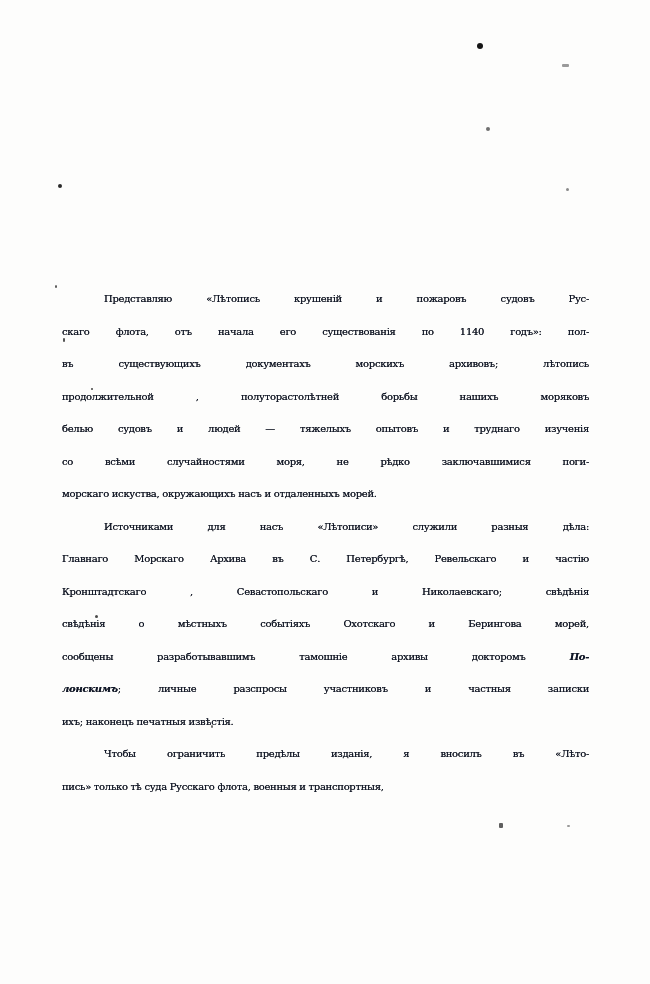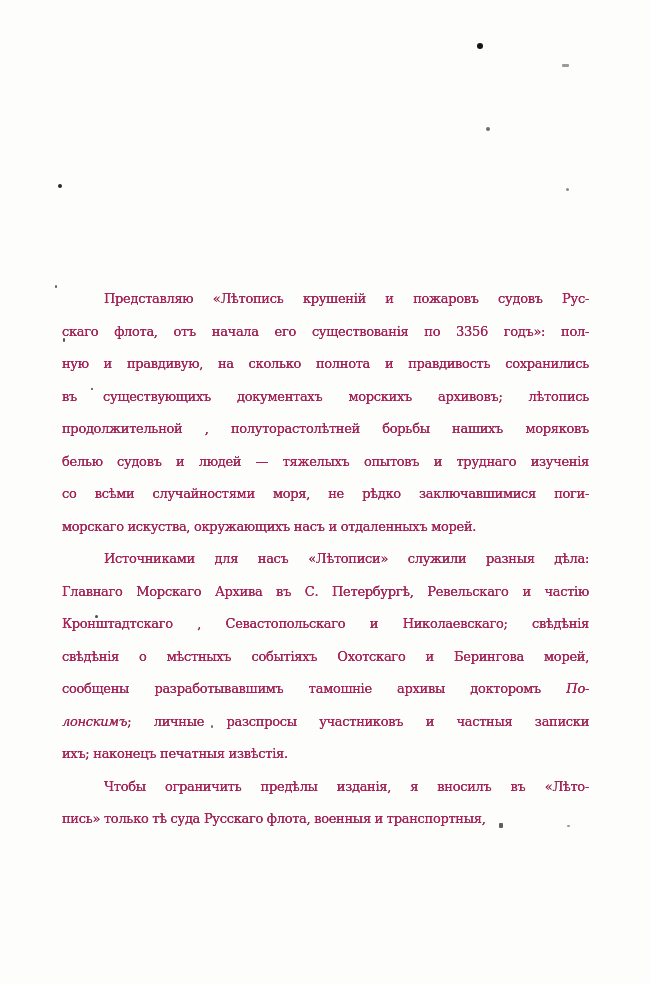--- a/index.html
+++ b/index.html
@@ -20,43 +20,43 @@
     top: 0;
     width: 650px;
     height: 984px;
     background: #fdfdfc;
   }
   .text-block {
     position: absolute;
     left: 62px;
     top: 283px;
     width: 527px;
-    color: #be185d;
-    font-size: 13px;
+    color: #0f172a;
+    font-size: 10px;
     line-height: 32.5px;
     letter-spacing: -0.3px;
     text-shadow: 0 0 0.6px rgba(25,23,20,0.9);
   }
   section { margin: 0; padding: 0; }
   p.line {
     margin: 0;
     padding: 0;
     text-align: justify;
     text-align-last: justify;
   }
   p.line.last {
     text-align: center;
     text-align-last: left;
   }
   p.line.indent {
     text-indent: 42px;
   }
   .emph {
     font-style: italic;
-    font-weight: normal;
+    font-weight: bold;
   }
   .speck {
     position: absolute;
   }
 </style>
 </head>
 <body>
 
 <div class="page">
 
@@ -72,22 +72,21 @@
       <div class="speck" style="left: 95px; top: 615px; width: 3px; height: 3px; background: rgb(74, 74, 74); border-radius: 50%;"></div>
       <div class="speck" style="left: 211px; top: 725px; width: 2px; height: 3px; background: rgb(102, 102, 102); border-radius: 50%;"></div>
       <div class="speck" style="left: 499px; top: 823px; width: 4px; height: 5px; background: rgb(95, 95, 95); border-radius: 1px;"></div>
       <div class="speck" style="left: 567px; top: 825px; width: 3px; height: 2px; background: rgb(154, 154, 154); border-radius: 1px;"></div>
     </div>
 
   <main class="text-block">
 
     <section>
       <p class="line indent">Представляю «Лѣтопись крушеній и пожаровъ судовъ Рус-</p>
-      <p class="line">скаго флота, отъ начала его существованія по 3356 годъ»: пол-</p>
-      <p class="line">ную и правдивую, на сколько полнота и правдивость сохранились</p>
+      <p class="line">скаго флота, отъ начала его существованія по 1140 годъ»: пол-</p>
       <p class="line">въ существующихъ документахъ морскихъ архивовъ; лѣтопись</p>
       <p class="line">продолжительной , полуторастолѣтней борьбы нашихъ моряковъ</p>
       <p class="line">белью судовъ и людей — тяжелыхъ опытовъ и труднаго изученія</p>
       <p class="line">со всѣми случайностями моря, не рѣдко заключавшимися поги-</p>
       <p class="line last">морскаго искуства, окружающихъ насъ и отдаленныхъ морей.</p>
     </section>
 
     <section>
       <p class="line indent">Источниками для насъ «Лѣтописи» служили разныя дѣла:</p>
       <p class="line">Главнаго Морскаго Архива въ С. Петербургѣ, Ревельскаго и частію</p>

